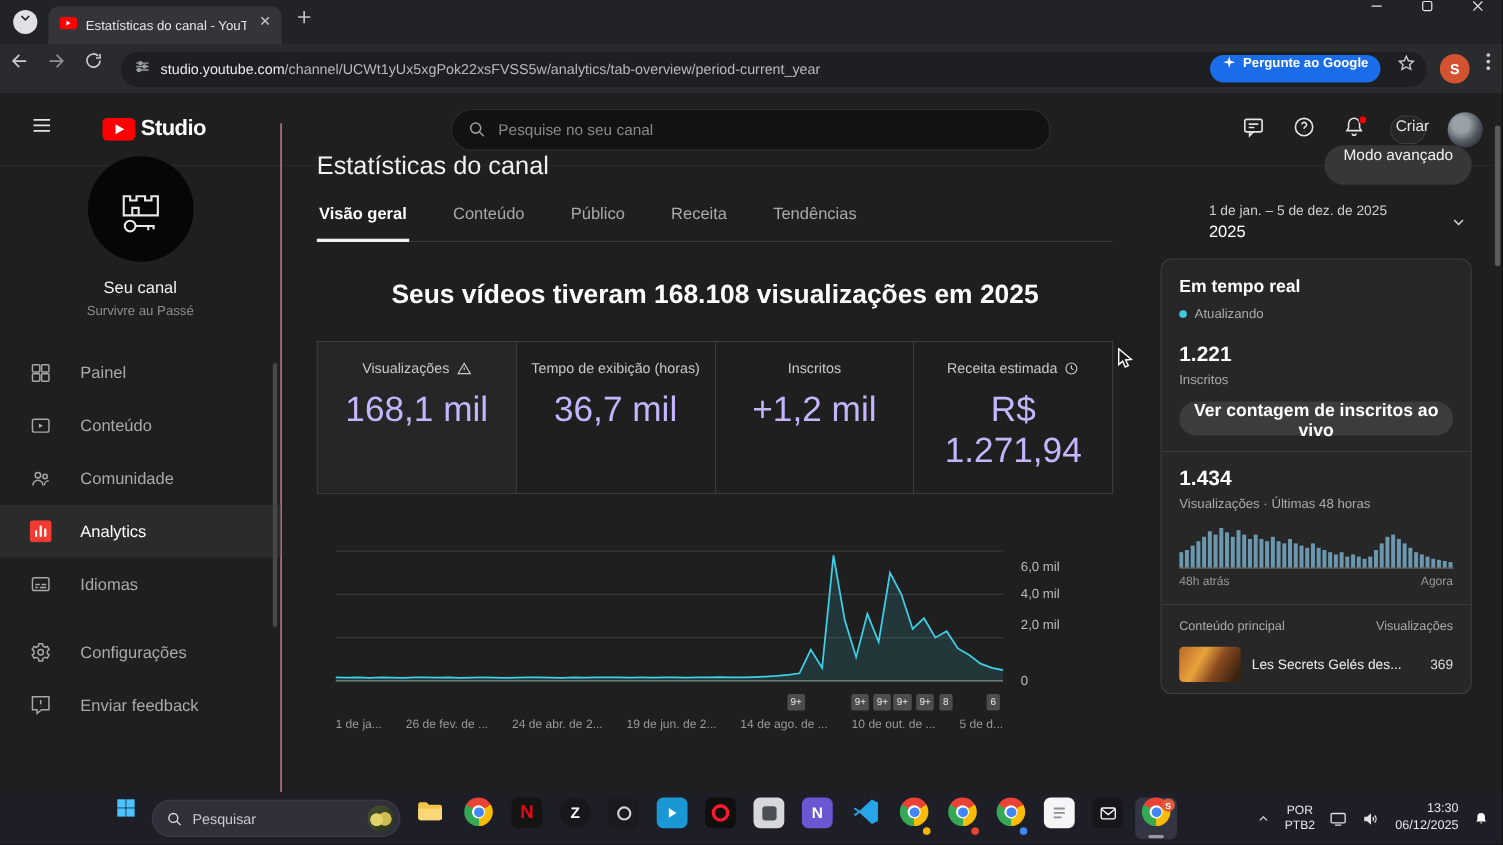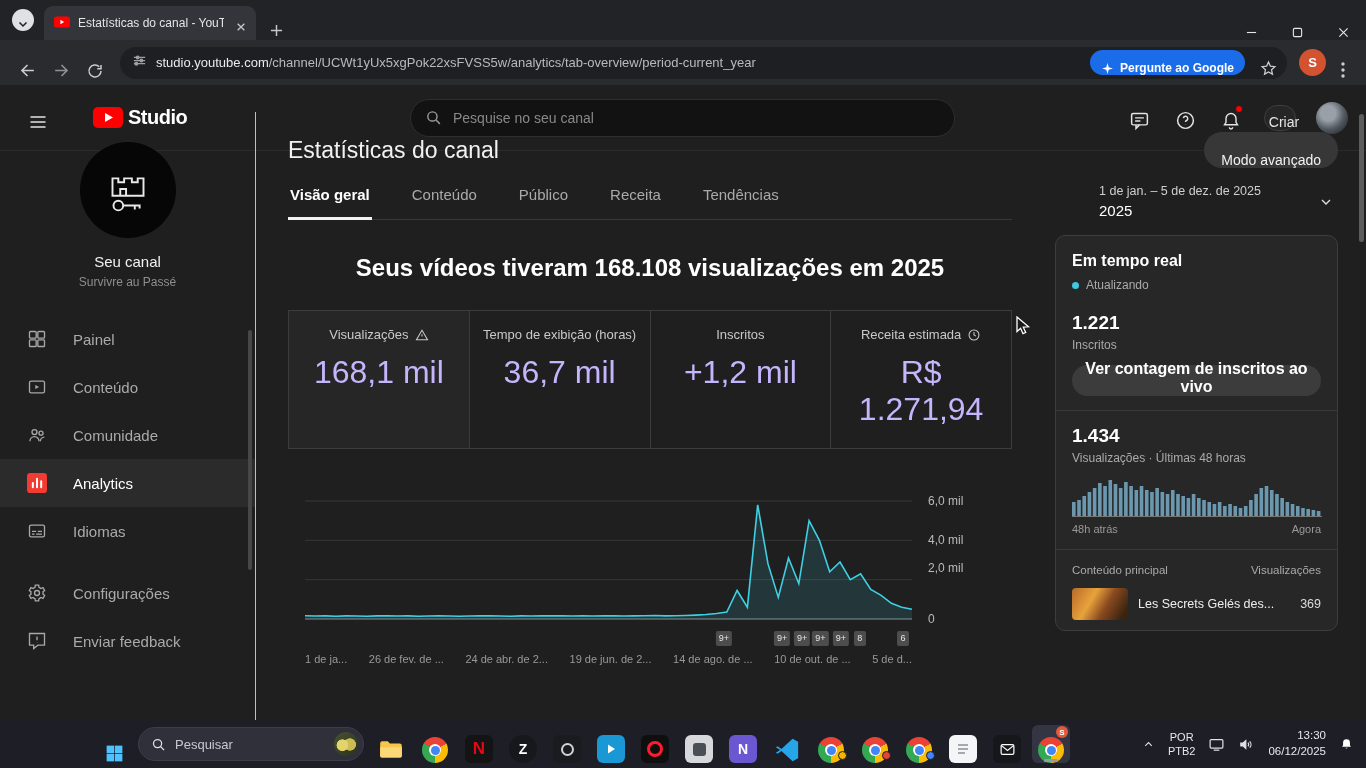--- a/index.html
+++ b/index.html
@@ -1,32 +1,32 @@
 <!DOCTYPE html>
 <html><head>
 <meta charset="utf-8">
 <style>
   * { margin:0; padding:0; box-sizing:border-box; }
   html,body { background:#000; }
   body { font-family:"Liberation Sans","DejaVu Sans",sans-serif; }
-  button { font:inherit; color:inherit; background:none; border:none; padding:0; cursor:default; display:flex; align-items:flex-end; justify-content:center; }
+  button { font:inherit; color:inherit; background:none; border:none; padding:0; cursor:default; display:flex; align-items:flex-start; justify-content:center; }
   .screen { position:relative; width:1366px; height:768px; overflow:hidden; background:#1f1f1f; color:#f1f1f1; }
 
   
   .titlebar { height:40px; background:#222327; display:flex; align-items:flex-end; }
   .tab-search-btn { width:22px; height:22px; border-radius:50%; background:#dfe1e5; align-self:center; margin:0 10px 0 12px; }
   .tab { width:212px; height:34px; background:#34353a; border-radius:9px 9px 0 0; display:flex; align-items:center; padding:0 6px 0 10px; gap:8px; }
   .tab-title { flex:1; font-size:12px; color:#e3e4e8; white-space:nowrap; overflow:hidden; }
   .tab-close { width:18px; height:18px; border-radius:50%; color:#c3c6cc; }
   .new-tab { width:28px; height:28px; margin:0 0 3px 6px; border-radius:6px; color:#c3c6cc; }
   .win-controls { margin-left:auto; display:flex; align-self:flex-start; }
   .win-controls button { width:46px; height:38px; color:#e6e8eb; }
 
   
-  .toolbar { height:45px; background:#2a2b2f; display:flex; align-items:center; padding:0 10px; }
+  .toolbar { height:45px; background:#2a2b2f; display:flex; align-items:center; padding:0 0; }
   .nav-btn { width:34px; height:34px; border-radius:50%; }
   .omnibox { flex:1; height:32px; margin:0 8px; background:#1e1f22; border-radius:16px; display:flex; align-items:center; padding:0 5px 0 12px; gap:9px; min-width:0; }
   .url { font-size:13px; white-space:nowrap; overflow:hidden; min-width:0; }
   .url .host { color:#e8eaed; }
   .url .path { color:#b6bac0; }
   .ask-google { margin-left:auto; flex:none; height:25px; padding:0 11px; border-radius:13px; background:#1b6ce8; color:#fff; font-size:12px; gap:6px; font-weight:bold; }
   .bookmark { width:28px; height:28px; flex:none; }
   .browser-avatar { width:27px; height:27px; border-radius:50%; background:#d35230; color:#fff; font-size:13px; font-weight:bold; display:flex; align-items:center; justify-content:center; margin:0 4px; }
   .menu-dots { width:26px; height:30px; }
 
@@ -468,21 +468,21 @@
                 </svg>
               <span class="badge" style="left:69%">9+</span>
               <span class="badge" style="left:78.6%">9+</span>
               <span class="badge" style="left:81.9%">9+</span>
               <span class="badge" style="left:84.9%">9+</span>
               <span class="badge" style="left:88.3%">9+</span>
               <span class="badge" style="left:91.4%">8</span>
               <span class="badge" style="left:98.5%">6</span>
             </div>
             <div class="ylabels">
-              <span style="top:1px">6,0 mil</span>
+              <span style="top:15px">6,0 mil</span>
               <span style="top:40px">4,0 mil</span>
               <span style="top:68px">2,0 mil</span>
               <span style="top:119px">0</span>
             </div>
           </div>
           <div class="xlabels">
             <span>1 de ja...</span>
             <span>26 de fev. de ...</span>
             <span>24 de abr. de 2...</span>
             <span>19 de jun. de 2...</span>

